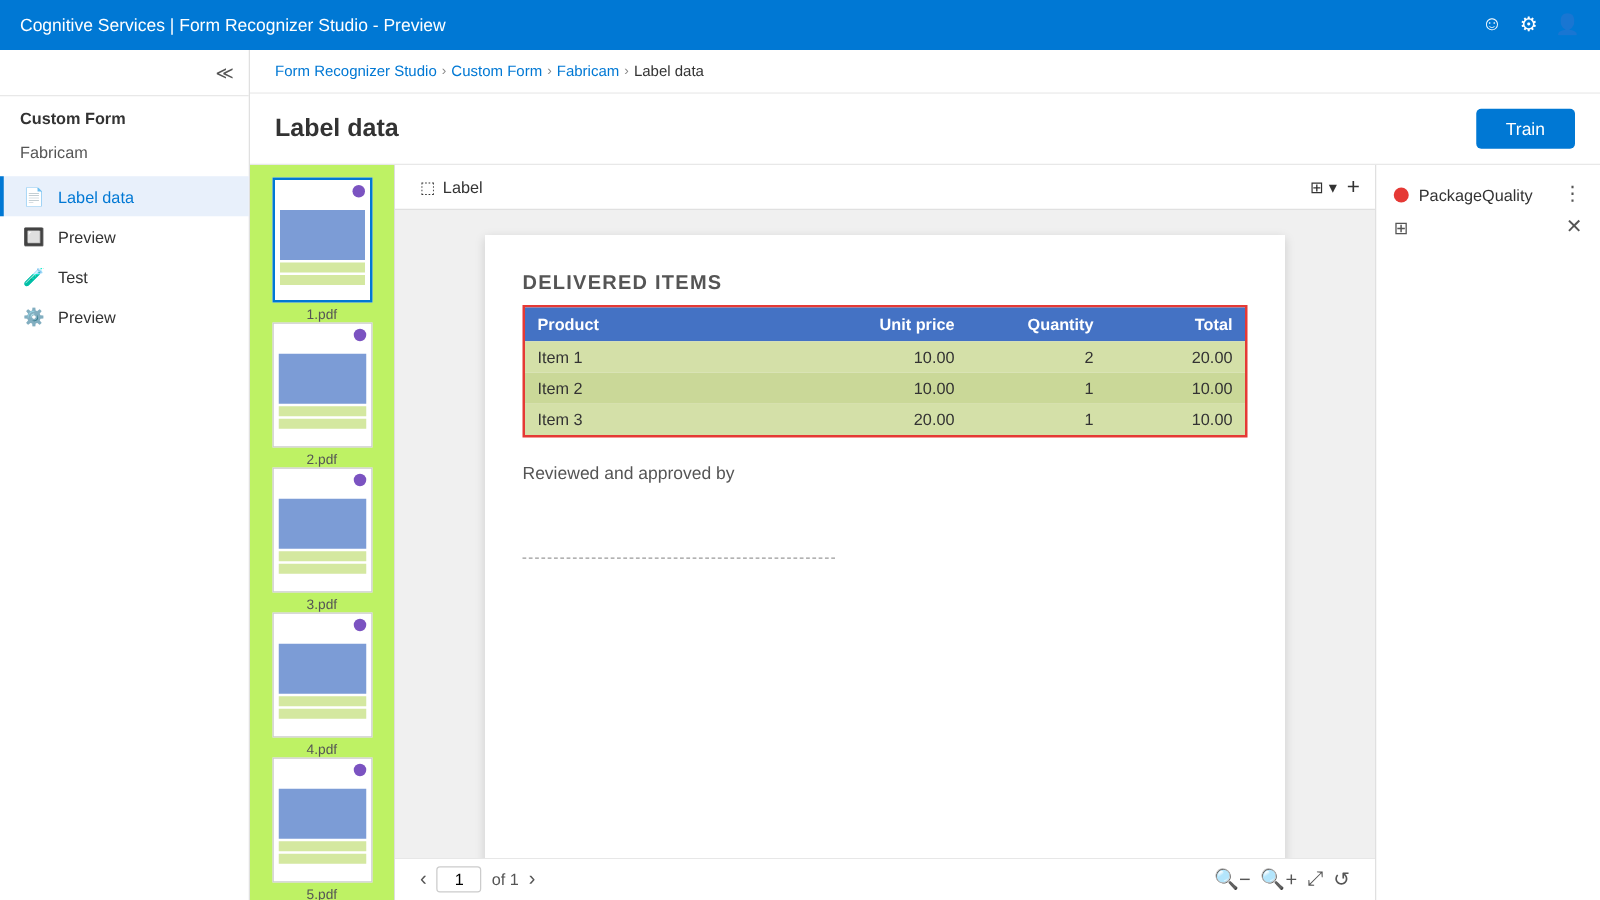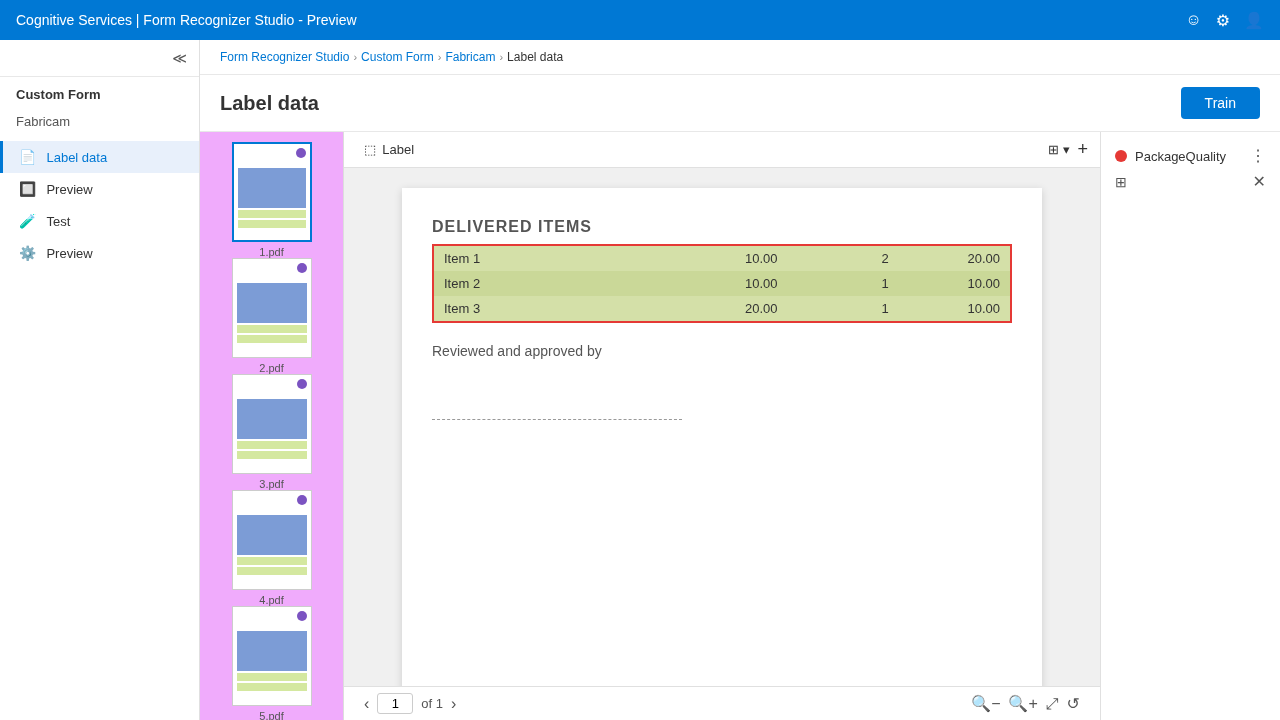--- a/index.html
+++ b/index.html
@@ -95,22 +95,22 @@
       font-size: 14px;
       font-weight: 500;
       cursor: pointer;
     }
 
     
     .main-split { display: flex; flex: 1; overflow: hidden; }
 
     
     .thumb-panel {
-      width: 144px;
-      background: #f0abfc;
+      width: 116px;
+      background: #bef264;
       border-right: 1px solid #ddd;
       overflow-y: auto;
       display: flex;
       flex-direction: column;
       align-items: center;
       padding: 10px 0;
       gap: 10px;
       flex-shrink: 0;
     }
     .thumb-item { display: flex; flex-direction: column; align-items: center; gap: 4px; cursor: pointer; }
@@ -367,20 +367,26 @@
           </div>
         </div>
 
         <div class="doc-content">
           <div class="doc-page">
 
             <div class="delivered-title">DELIVERED ITEMS</div>
 
             <div class="table-container">
 
+              <div class="table-header-row">
+                <div class="table-header-cell">Product</div>
+                <div class="table-header-cell">Unit price</div>
+                <div class="table-header-cell">Quantity</div>
+                <div class="table-header-cell">Total</div>
+              </div>
 
               <div id="table-body">
                   <div class="table-data-row">
       <div class="table-data-cell">Item 1</div>
 
       <div class="table-data-cell">10.00</div>
 
       <div class="table-data-cell">2</div>
 
       <div class="table-data-cell">20.00</div>

